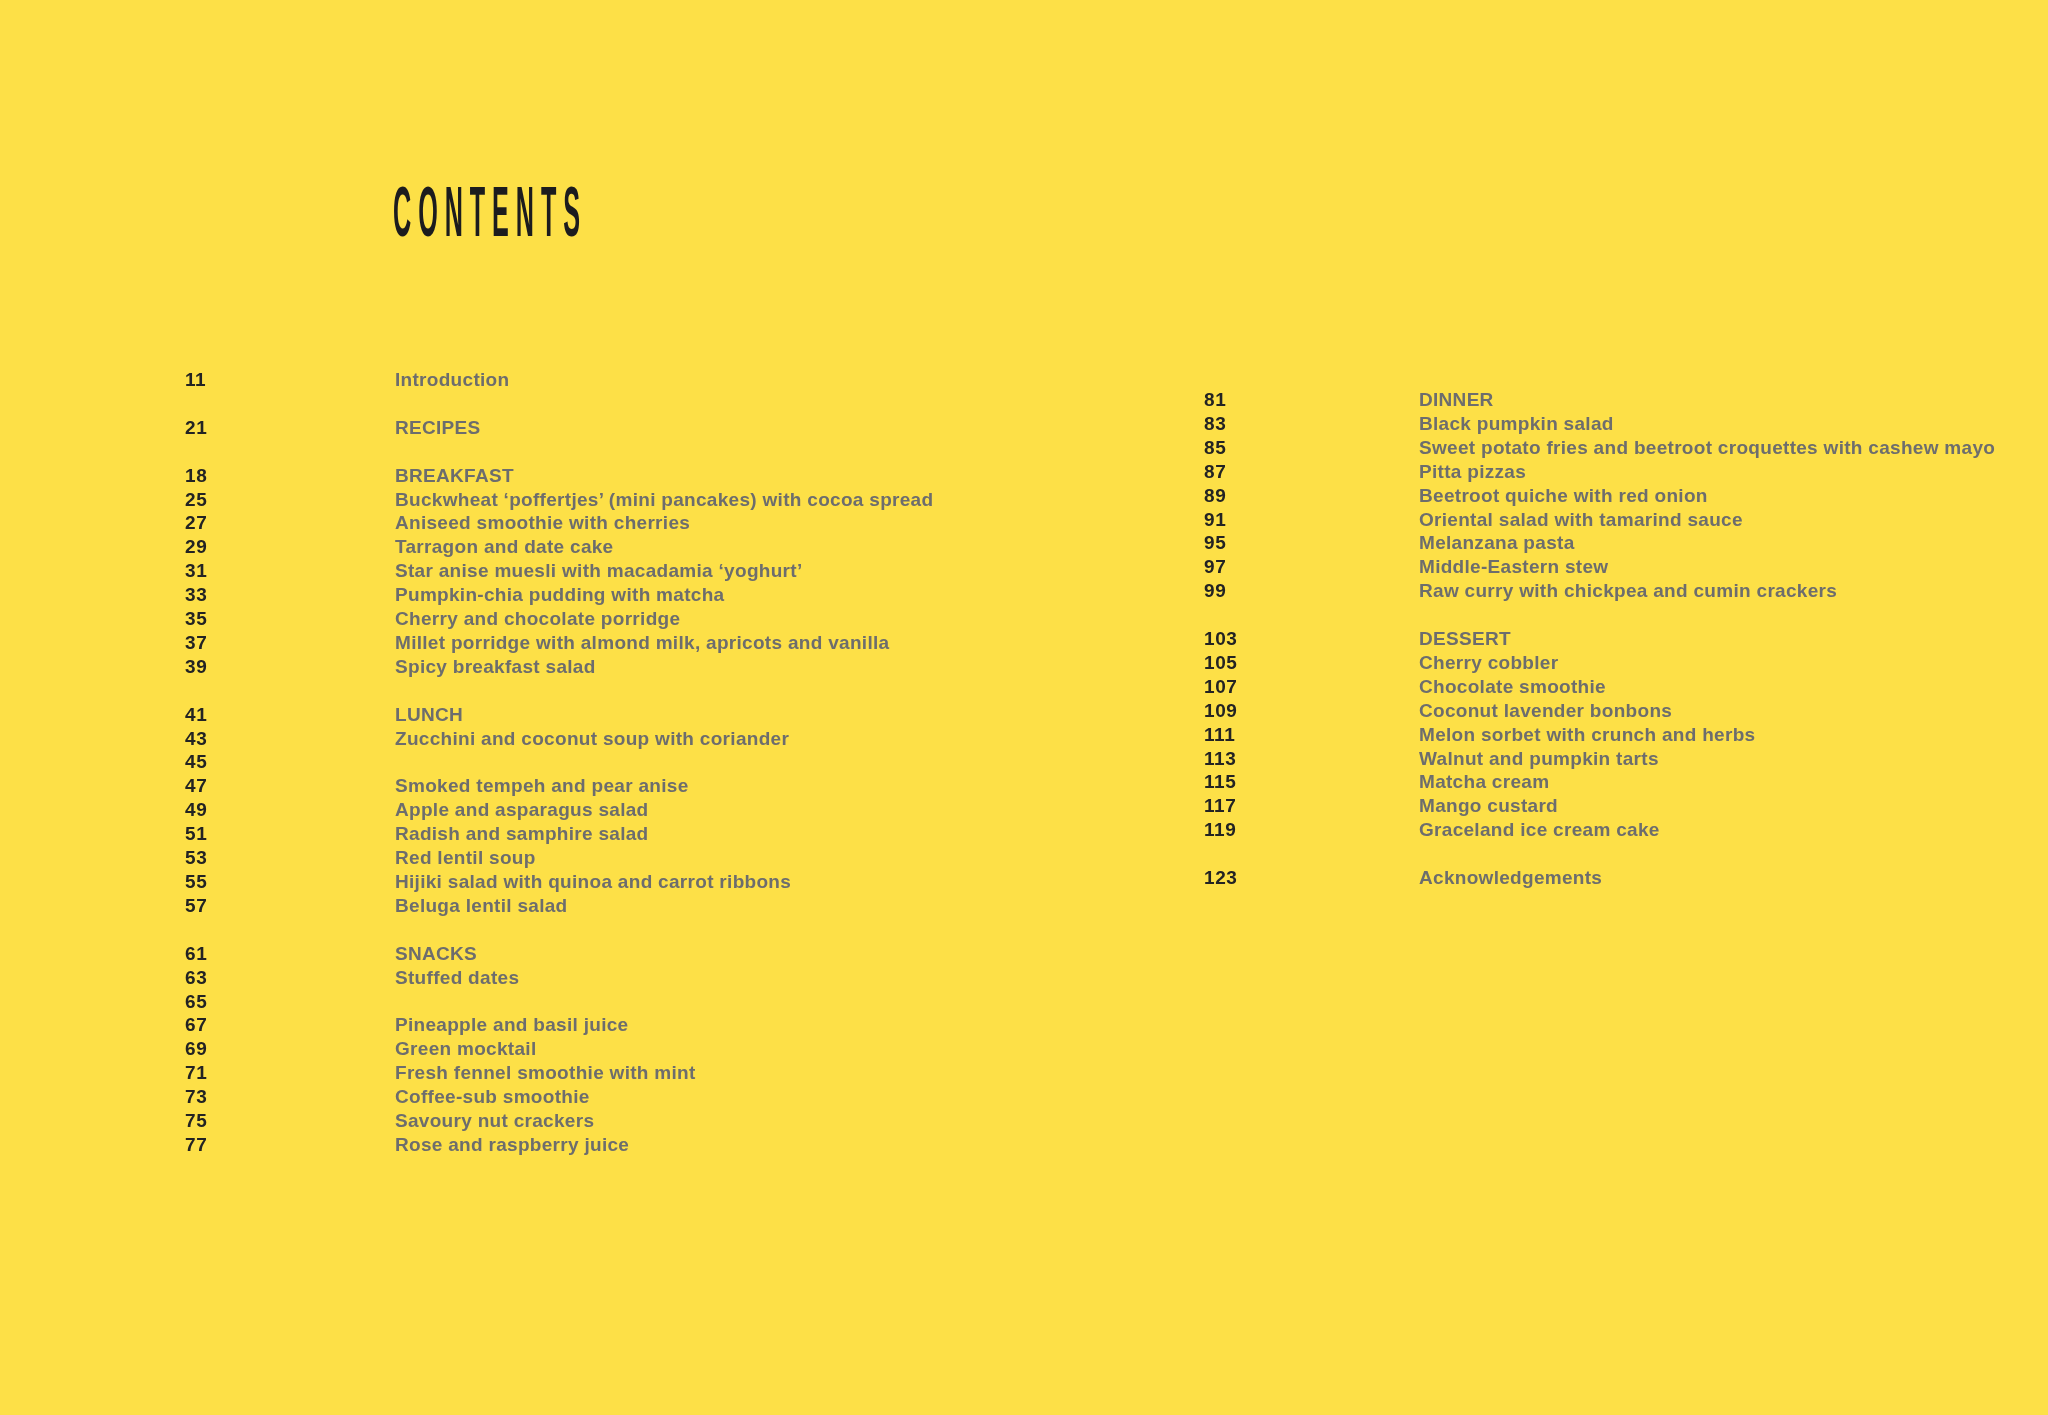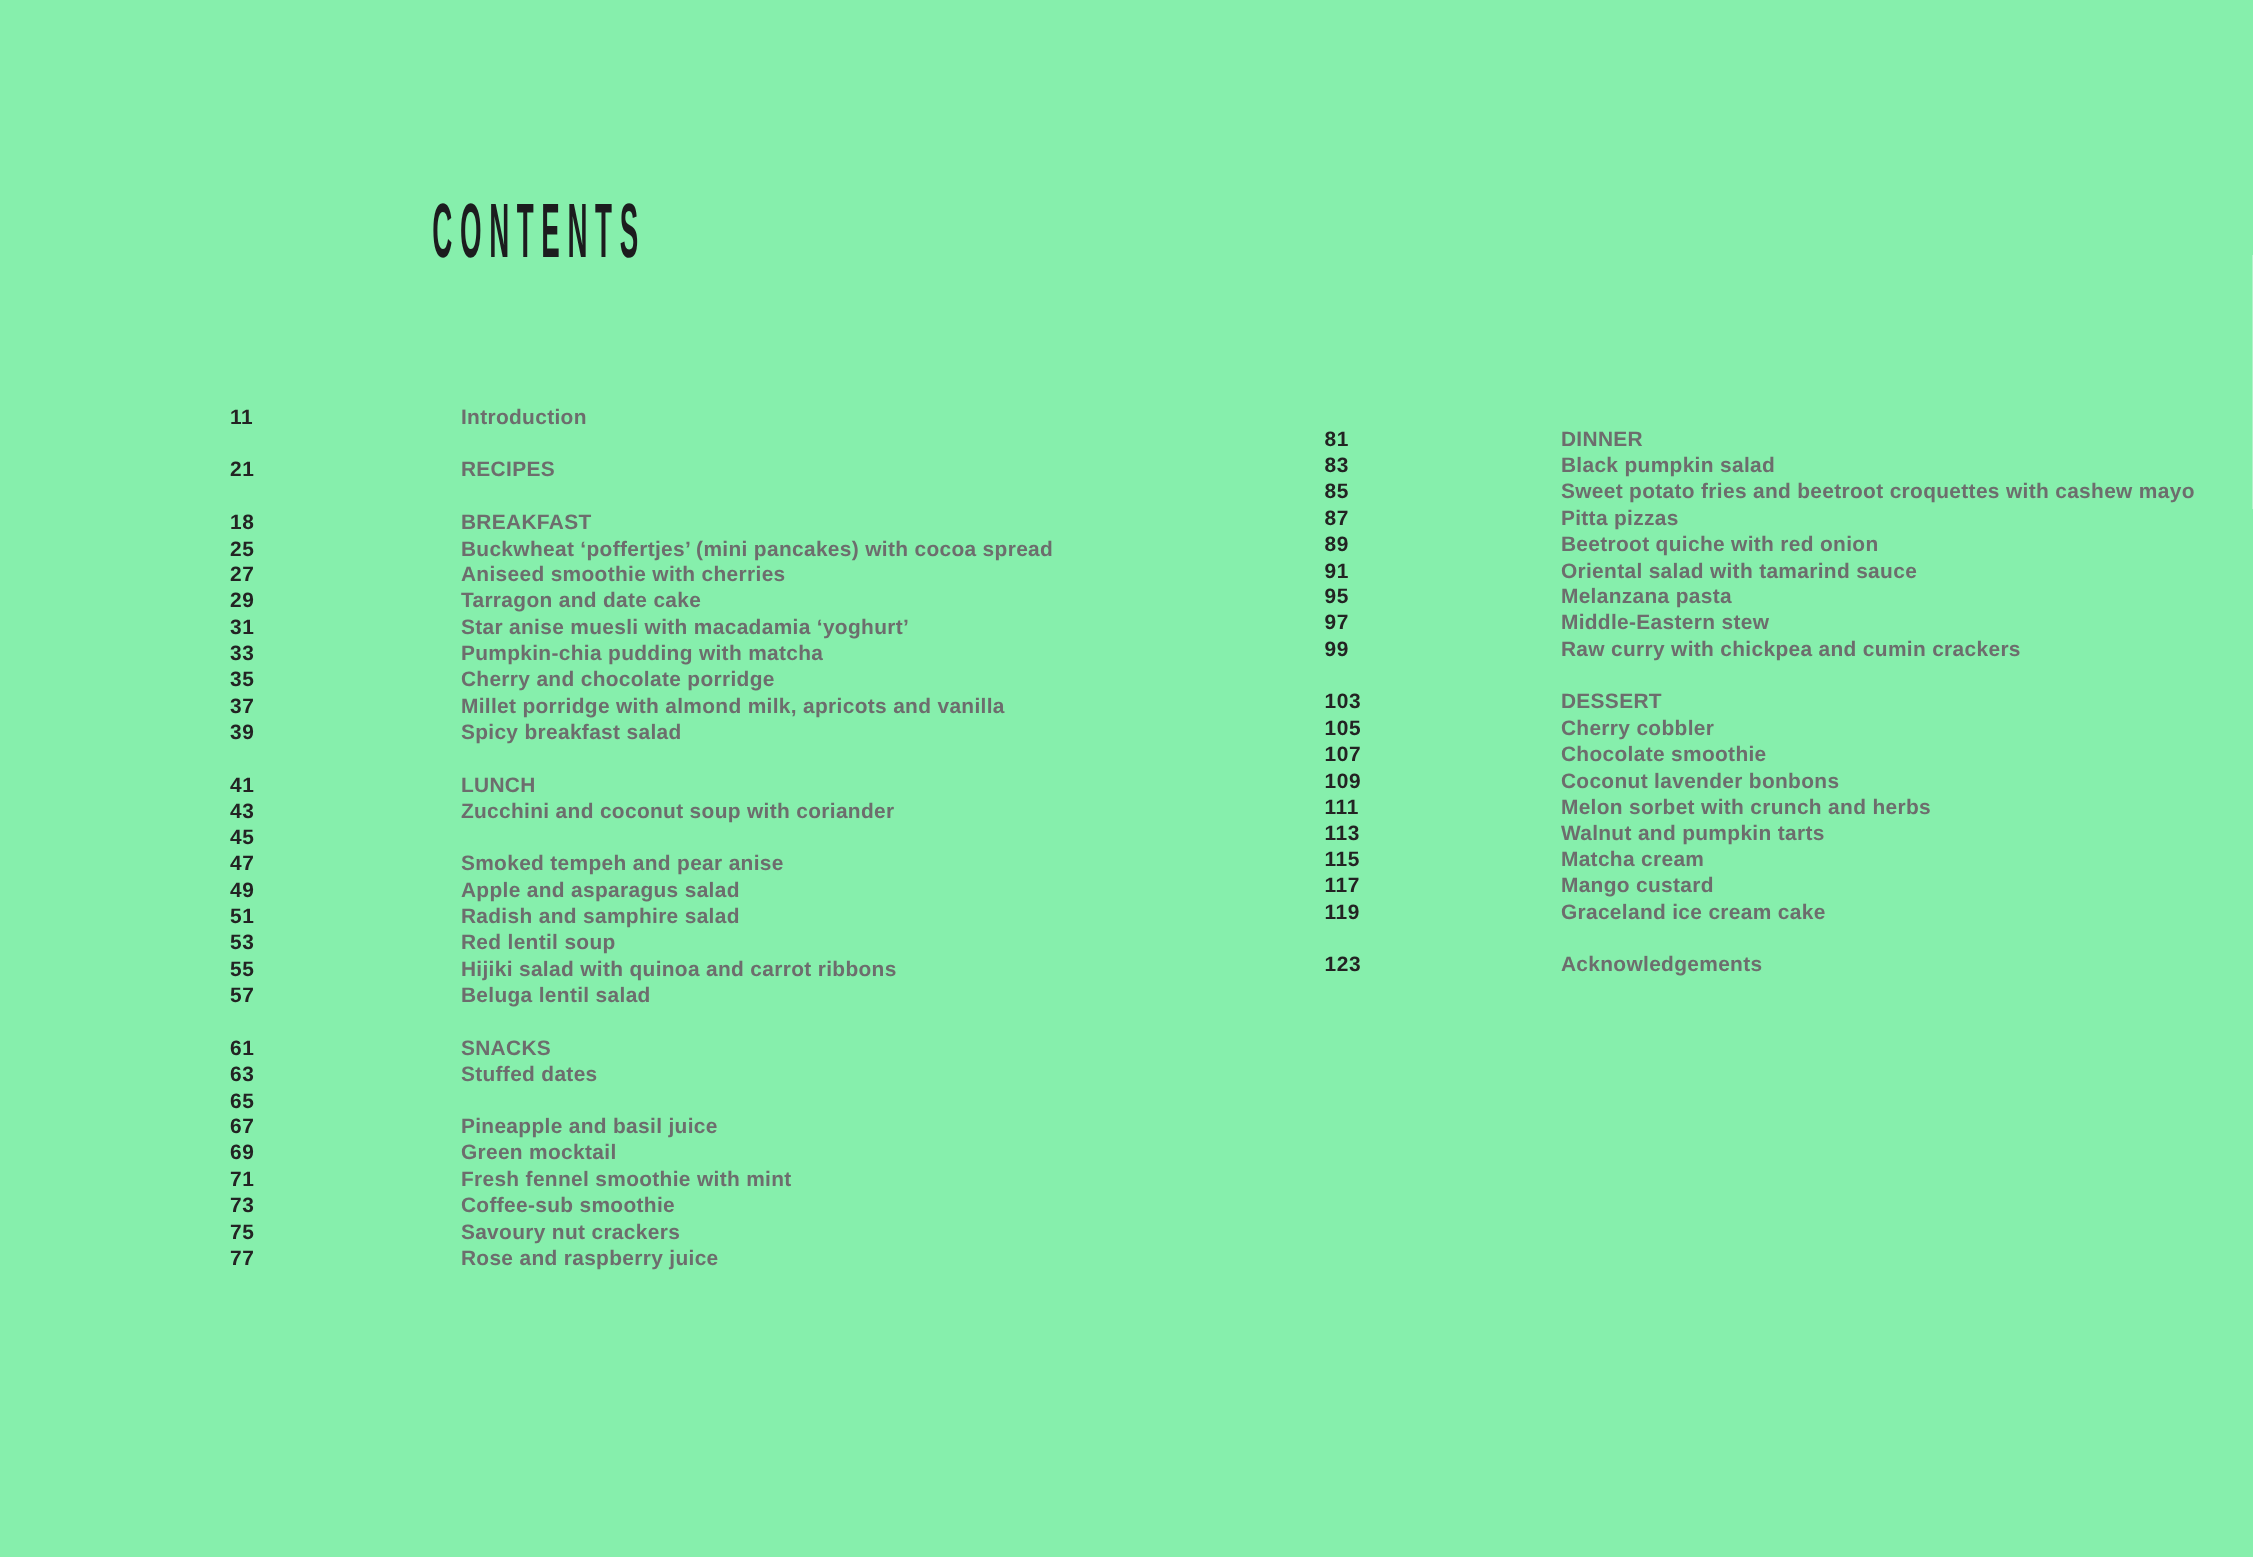--- a/index.html
+++ b/index.html
@@ -4,21 +4,21 @@
 <style>
   html, body {
     margin: 0;
     padding: 0;
     background: #ffffff;
   }
   .page {
     position: relative;
     width: 2048px;
     height: 1415px;
-    background: #86efac;
+    background: #fde047;
     overflow: hidden;
     font-family: "Liberation Sans", sans-serif;
   }
   .title {
     position: absolute;
     left: 393px;
     top: 176px;
     margin: 0;
     font-size: 40px;
     font-weight: 700;
@@ -28,21 +28,21 @@
     white-space: nowrap;
     transform: scale(0.63, 1.75);
     transform-origin: left top;
   }
   .toc-column {
     position: absolute;
     top: 368px;
     font-size: 19px;
     line-height: 23.9px;
   }
-  .toc-column.left  { left: 185px; margin-left: 24px;  --numw: 210px; }
+  .toc-column.left  { left: 185px;  --numw: 210px; }
   .toc-column.right { left: 1204px; margin-top: 20px; --numw: 215px; }
   .toc-section + .toc-section { margin-top: 23.9px; }
   .toc-row {
     display: grid;
     grid-template-columns: var(--numw) 1fr;
     white-space: nowrap;
   }
   .toc-page-num {
     font-weight: 700;
     color: #232323;

